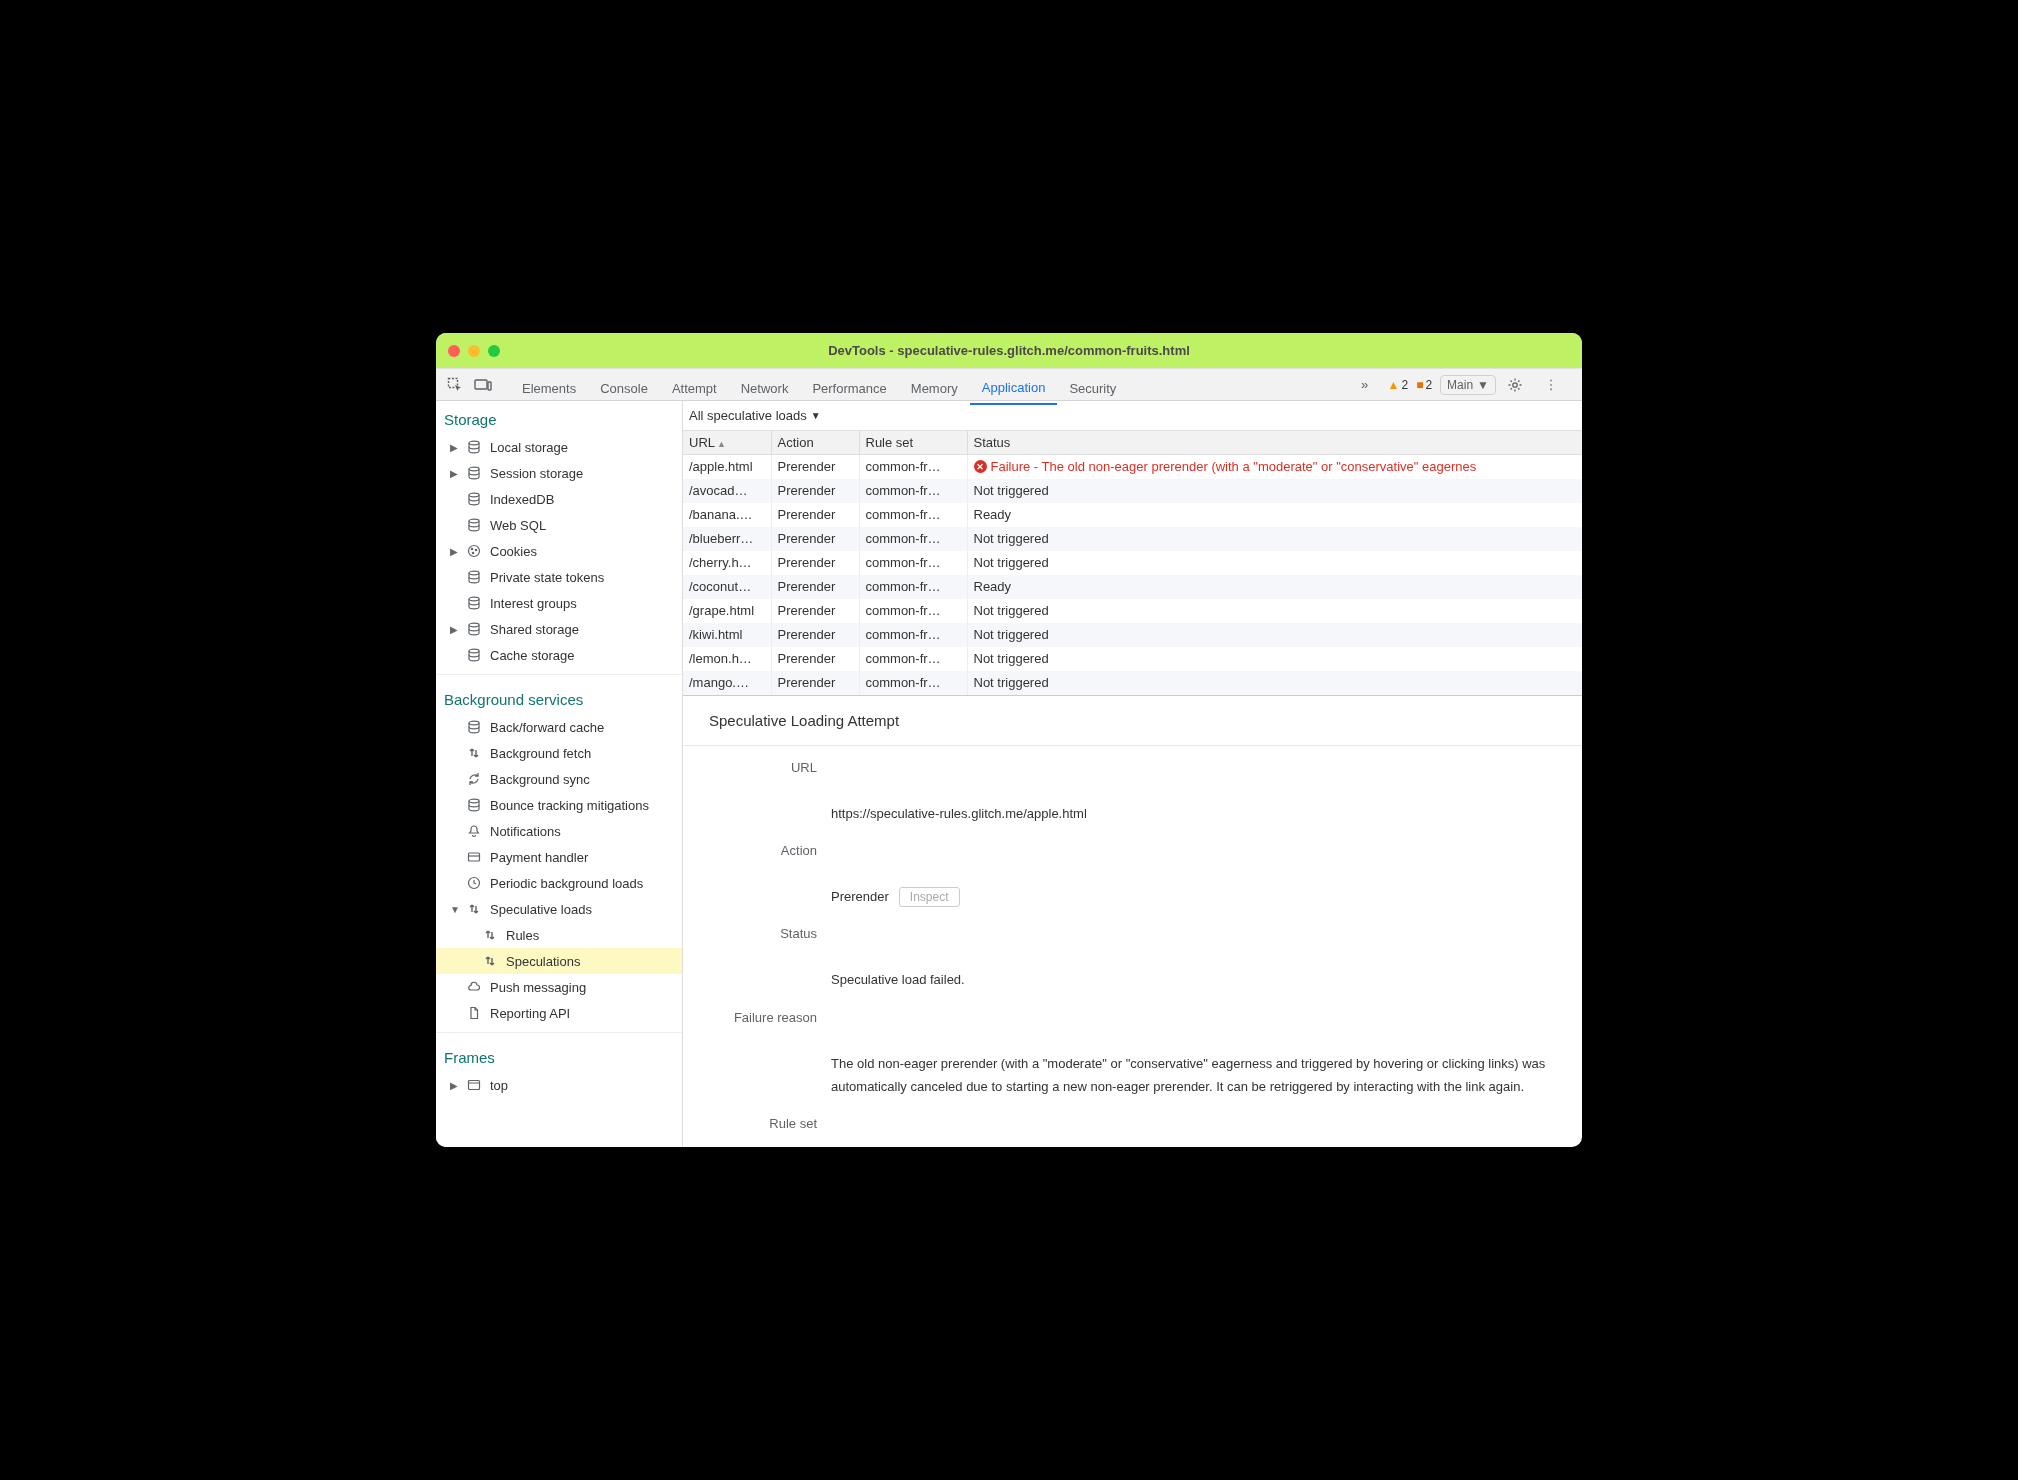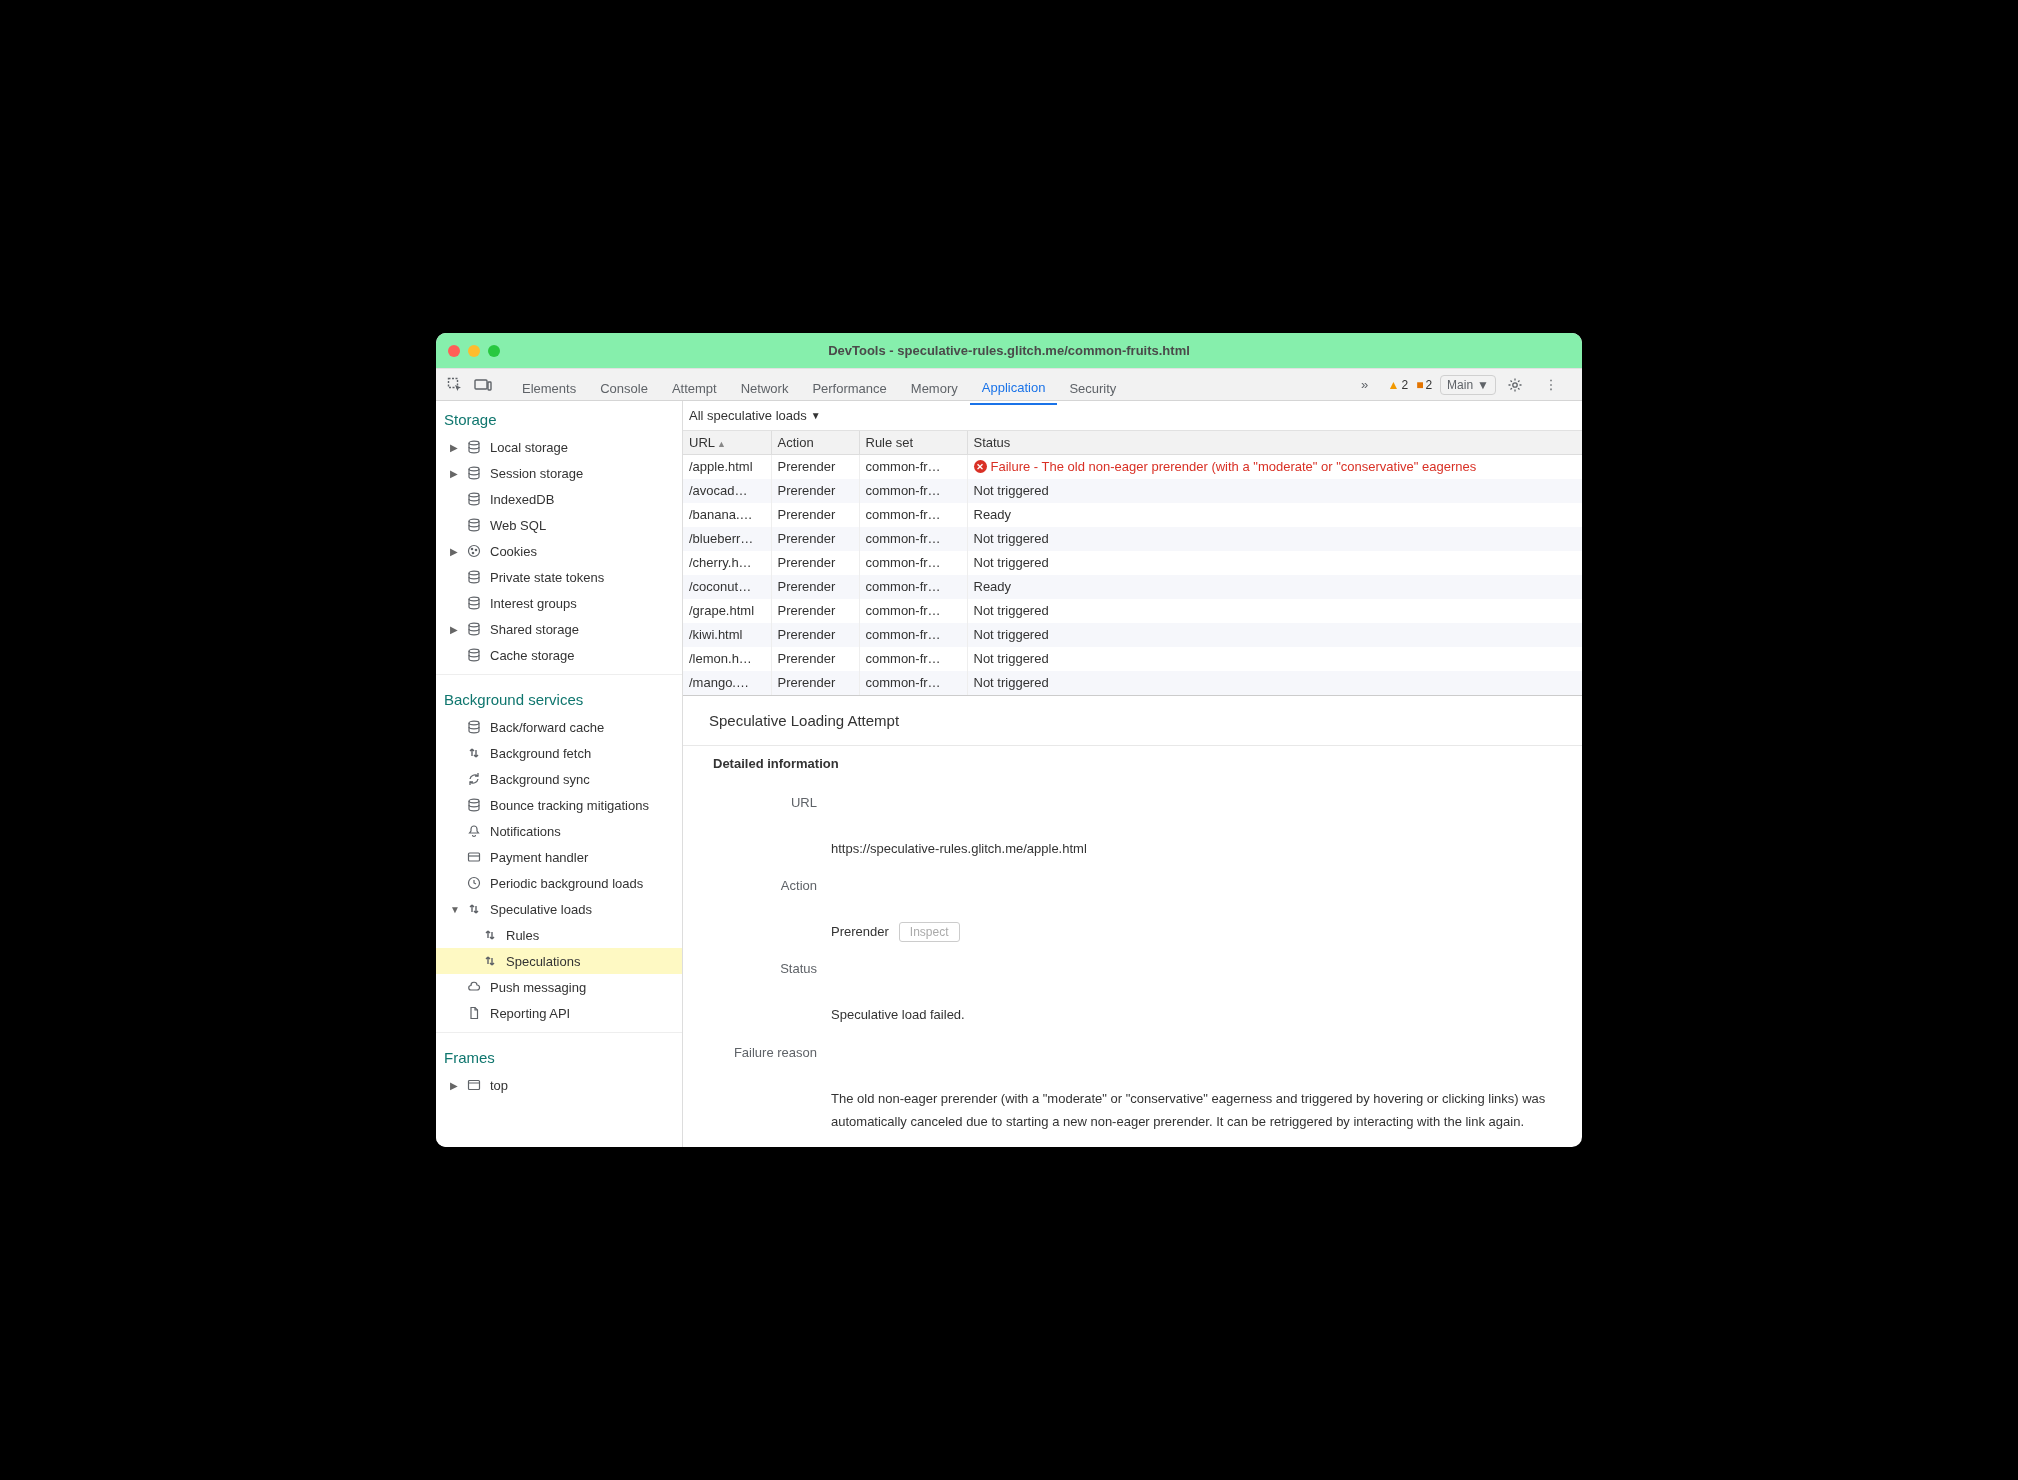--- a/index.html
+++ b/index.html
@@ -1,18 +1,18 @@
 <!DOCTYPE html>
 <html><head>
 <meta charset="utf-8">
 <style>
   * { box-sizing: border-box; margin: 0; padding: 0; }
   body { background: #000; font-family: -apple-system, BlinkMacSystemFont, "Segoe UI", Helvetica, Arial, sans-serif; font-size: 13px; color: #333; display: flex; align-items: center; justify-content: center; min-height: 100vh; }
   .window { width: 1146px; height: 814px; background: #fff; border-radius: 10px; box-shadow: 0 10px 40px rgba(0,0,0,0.5); overflow: hidden; display: flex; flex-direction: column; }
-  .titlebar { height: 36px; background: #86efac; border-bottom: 1px solid #e1e1e1; display: flex; align-items: center; padding: 0 12px; position: relative; }
+  .titlebar { height: 36px; background: #bef264; border-bottom: 1px solid #e1e1e1; display: flex; align-items: center; padding: 0 12px; position: relative; }
   .traffic-lights { display: flex; gap: 8px; }
   .light { width: 12px; height: 12px; border-radius: 50%; }
   .red { background: #ff5f57; }
   .yellow { background: #febc2e; }
   .green { background: #28c840; }
   .title-text { position: absolute; left: 0; right: 0; text-align: center; font-weight: 600; font-size: 13px; color: #4a4a4a; pointer-events: none; }
   .toolbar { display: flex; align-items: center; height: 32px; background: #f2f2f2; border-bottom: 1px solid #d5d5d5; padding: 0 8px; }
   .tb-icon { display: inline-flex; align-items: center; justify-content: center; width: 22px; height: 22px; color: #5f6368; margin-right: 6px; cursor: pointer; }
   .tabs { display: flex; align-items: center; gap: 0; flex: 1; margin-left: 10px; }
   .tab { padding: 0 12px; height: 32px; display: flex; align-items: center; color: #5f6368; cursor: pointer; font-size: 13px; margin-top: 8px; }
@@ -460,21 +460,20 @@
                 <td>Prerender</td>
                 <td>common-fr…</td>
                 <td>Not triggered</td>
               </tr>
             </tbody>
         </table>
       </div>
 
       <div class="details">
         <div class="details-title">Speculative Loading Attempt</div>
-        <div class="details-sec-title">Detailed information</div>
         <div class="detail-grid">
           <div class="dlabel">URL</div>
           <div class="dvalue">https://speculative-rules.glitch.me/apple.html</div>
 
           <div class="dlabel">Action</div>
           <div class="dvalue withbtn">
             <span>Prerender</span>
             <button class="inspect-btn">Inspect</button>
           </div>
 

